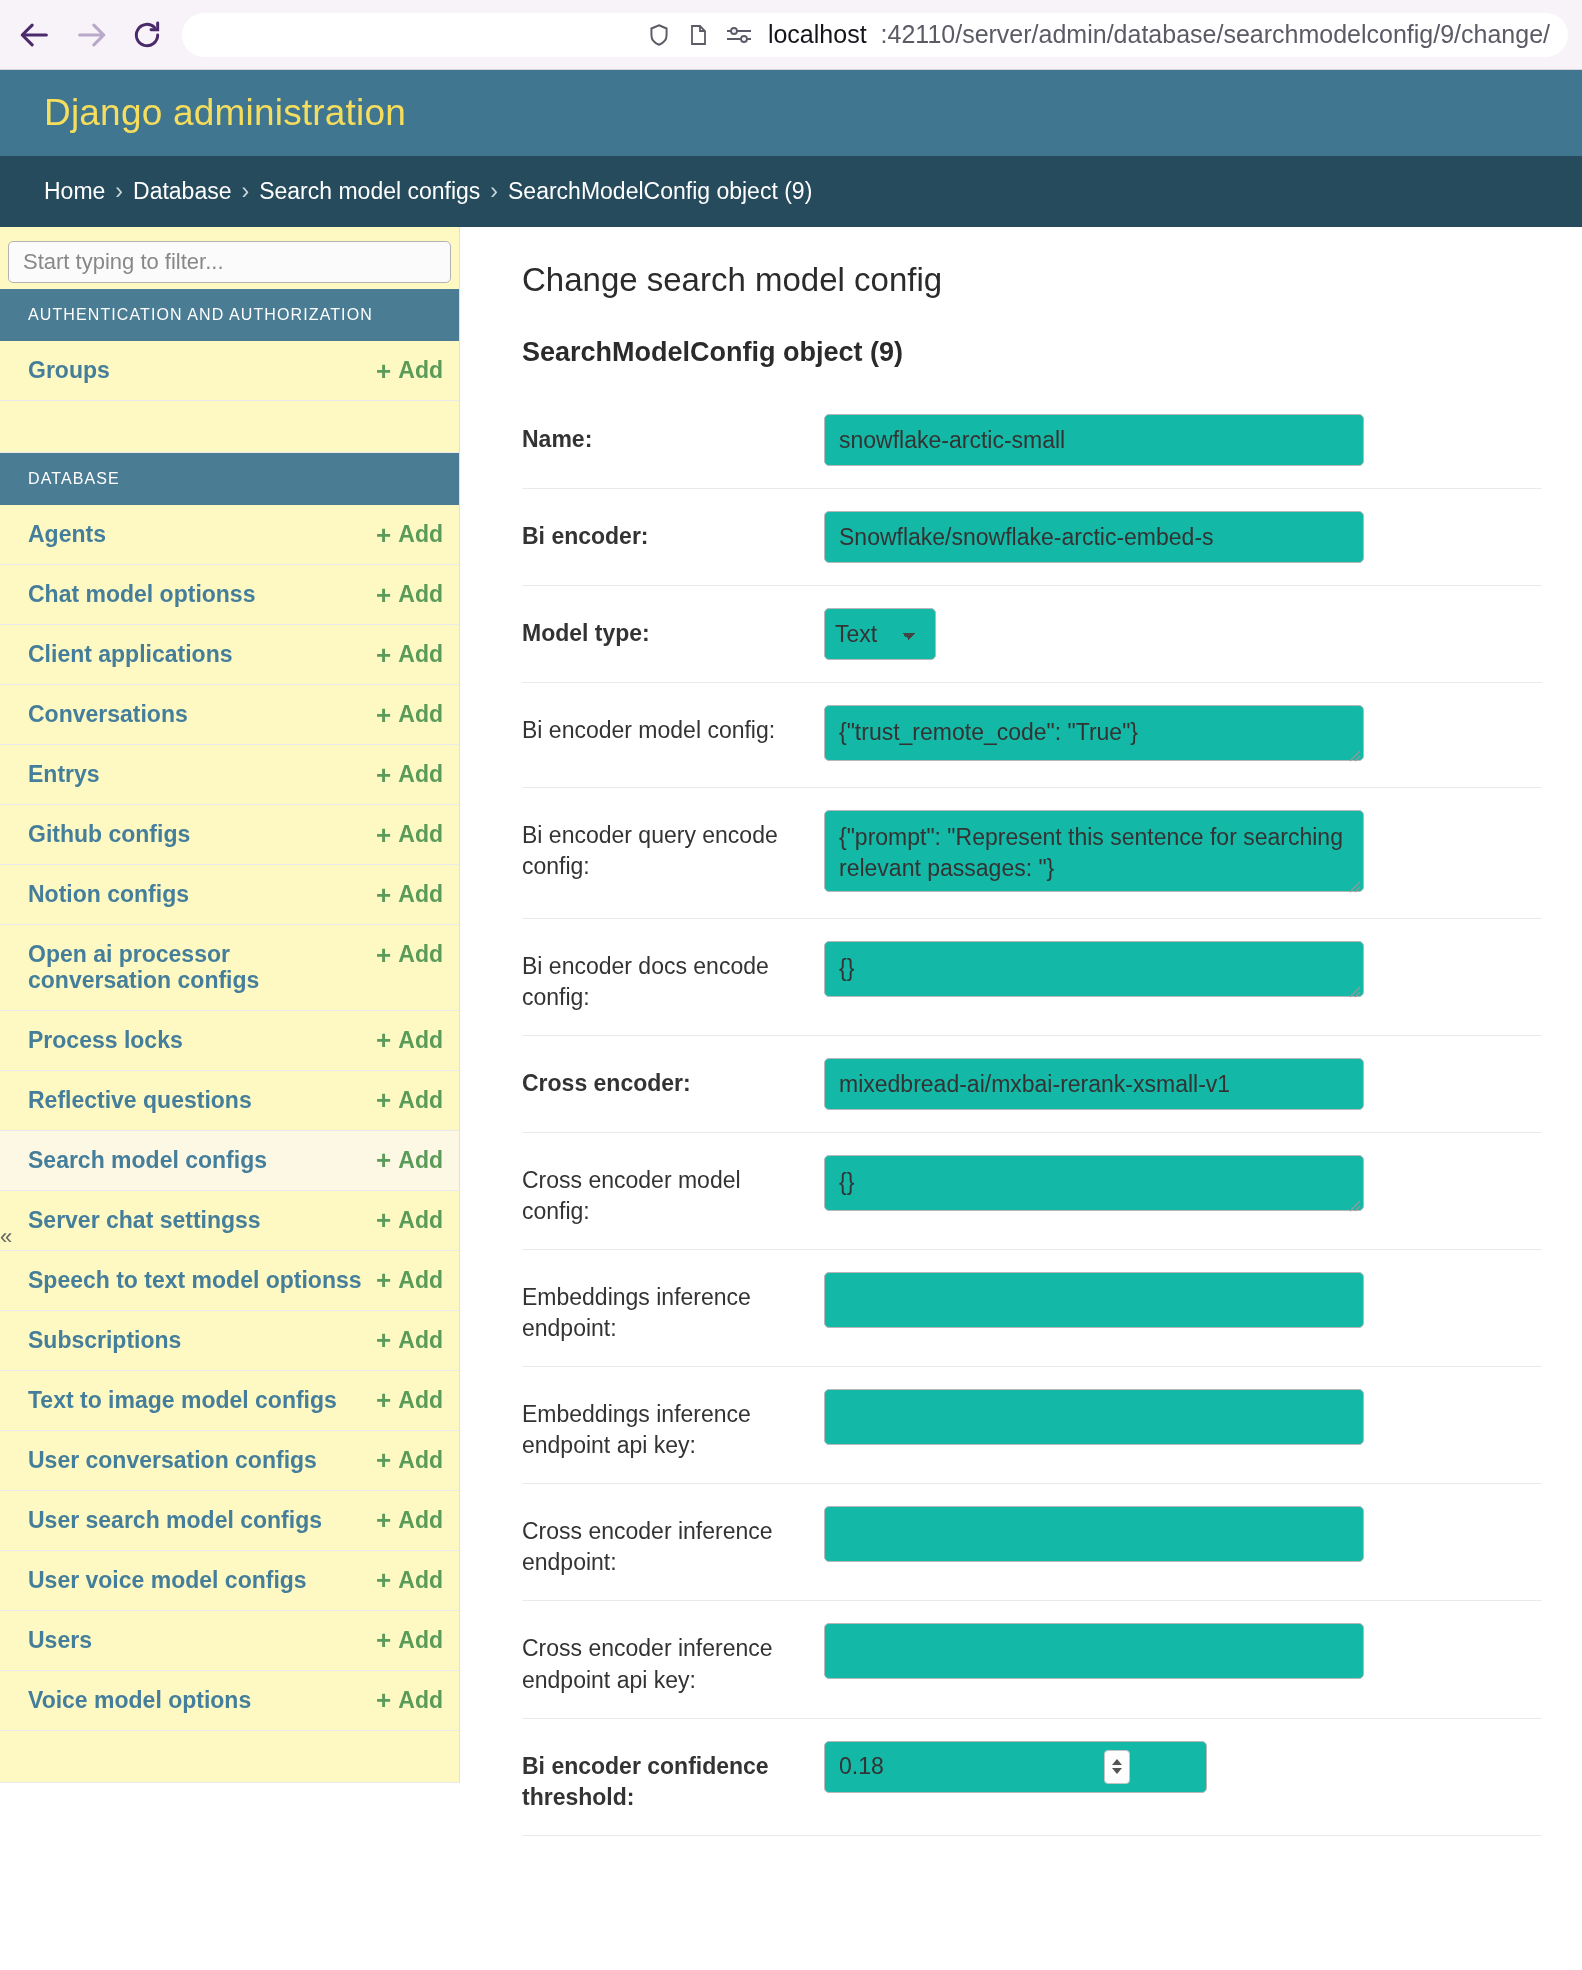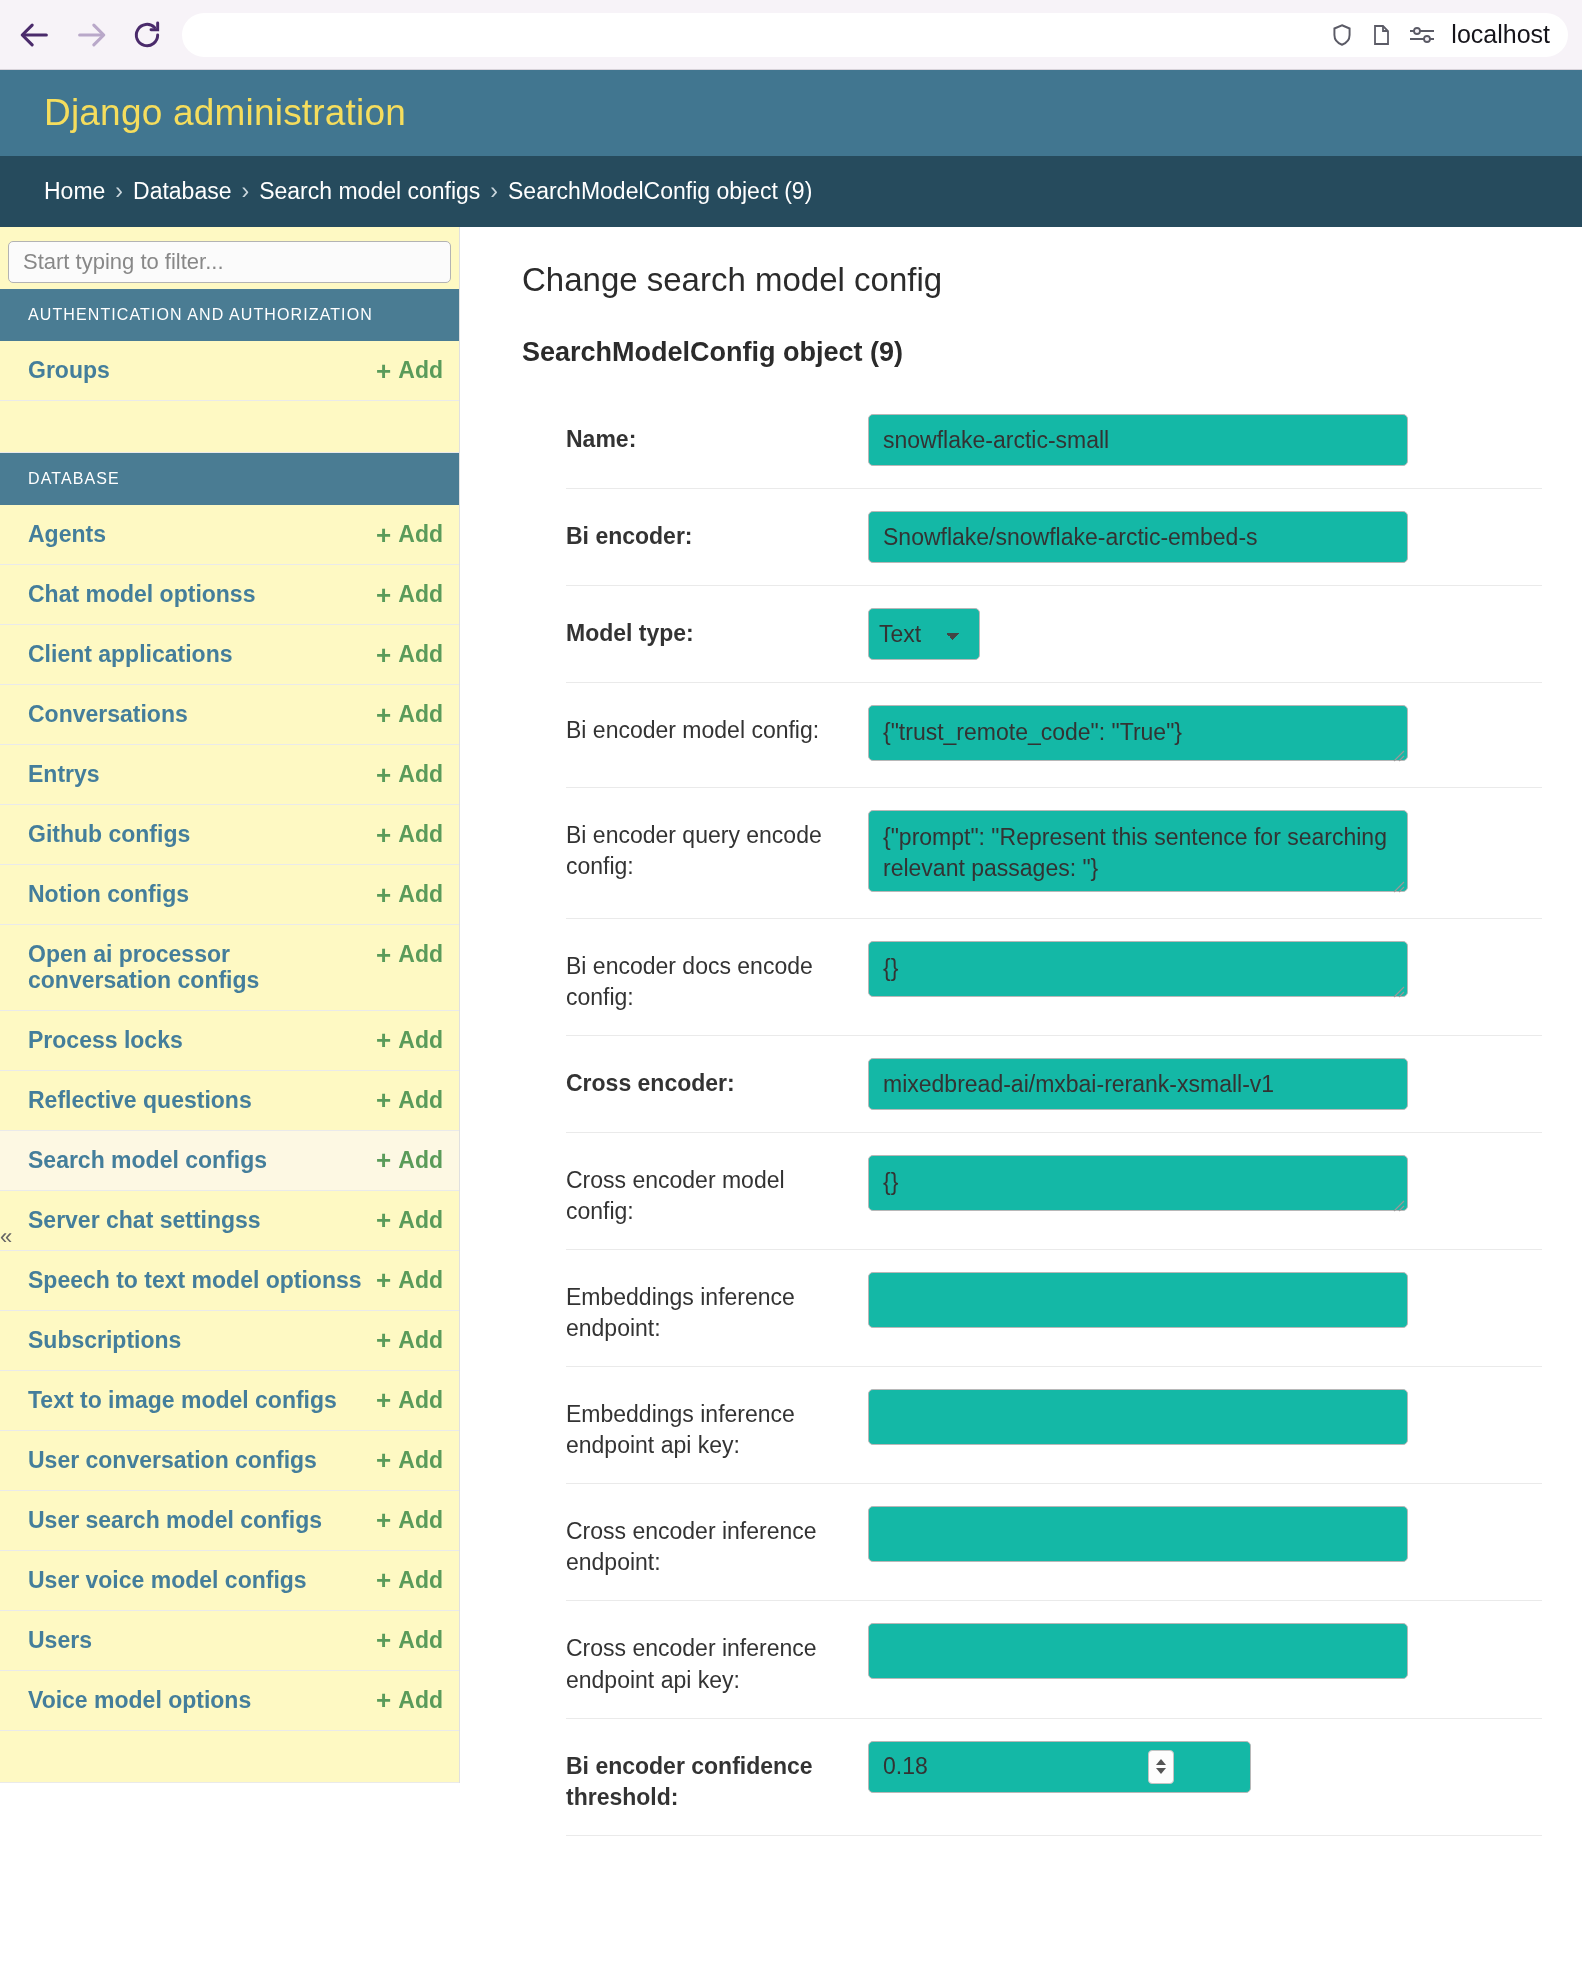--- a/index.html
+++ b/index.html
@@ -145,21 +145,20 @@
     font-weight: bold;
     color: #2b2b2b;
     margin: 0 0 24px 0;
   }
   .form-row {
     display: flex;
     align-items: flex-start;
     padding: 22px 0;
     border-bottom: 1px solid #eaeaea;
     gap: 22px;
-    margin-left: 44px;
   }
   .form-row .label {
     width: 280px;
     flex: none;
     font-size: 23px;
     color: #333;
     padding-top: 10px;
     line-height: 1.35;
   }
   .form-row .label.bold { font-weight: bold; }
@@ -264,20 +263,21 @@
       <path d="M6 3h8l5 5v13H6z"></path>
         <polyline points="14,3 14,8 19,8"></polyline>
     </svg>
     <svg width="30" height="24" viewBox="0 0 30 24" fill="none" stroke="#5b5b66" stroke-width="1.8">
       <line x1="3" y1="8" x2="27" y2="8"></line>
         <line x1="3" y1="16" x2="27" y2="16"></line>
       <circle cx="10" cy="8" r="3" fill="#f7f3f8"></circle>
         <circle cx="20" cy="16" r="3" fill="#f7f3f8"></circle>
     </svg>
     <span>localhost</span>
+      <span class="path">:42110/server/admin/database/searchmodelconfig/9/change/</span>
   </div>
 </div>
 
 <div class="dj-header">
   <span class="title">Django administration</span>
 </div>
 
 <div class="breadcrumbs">
   <a href="#">Home</a>
   <span class="sep">›</span>

